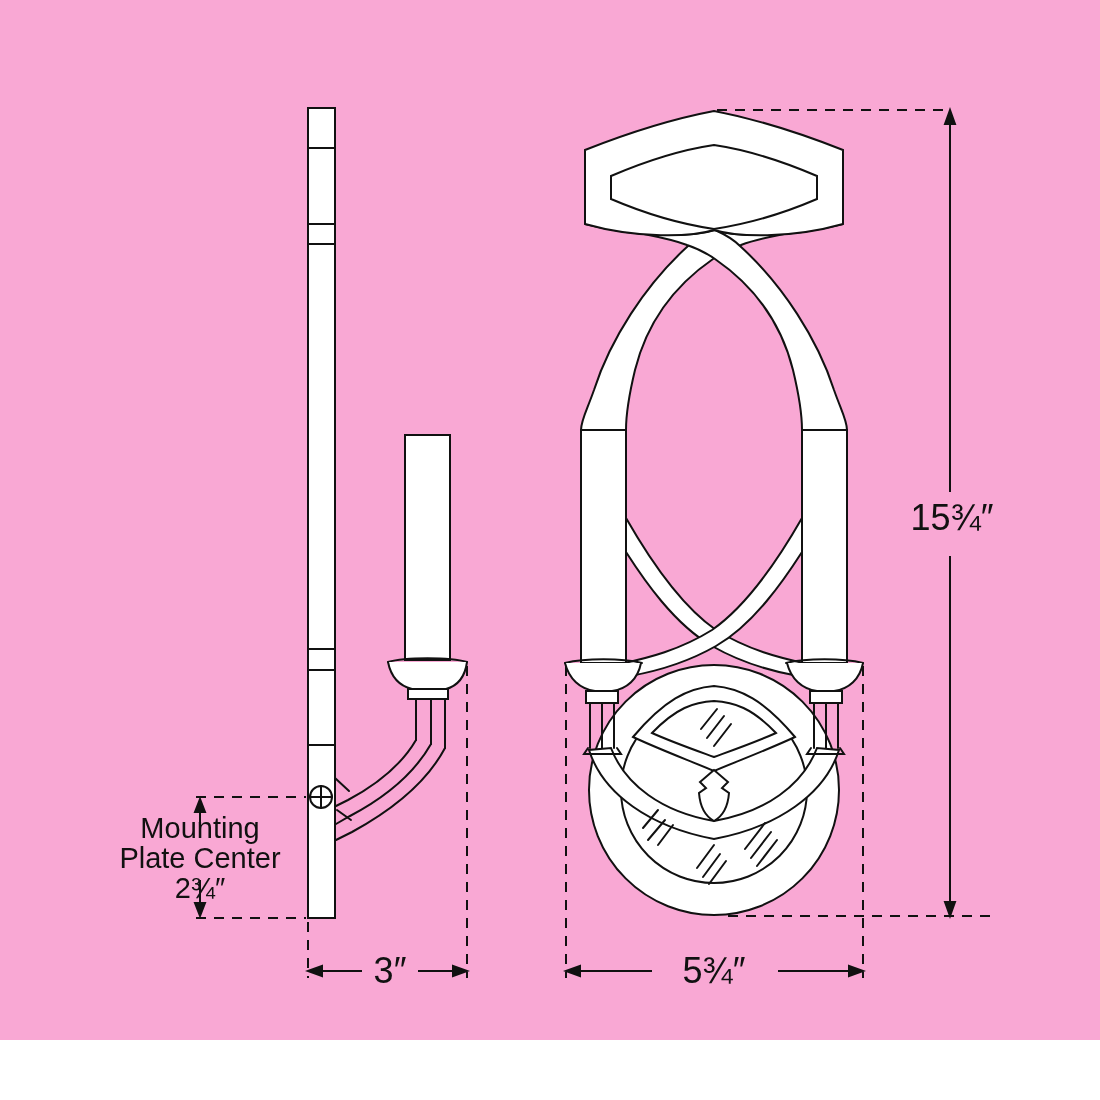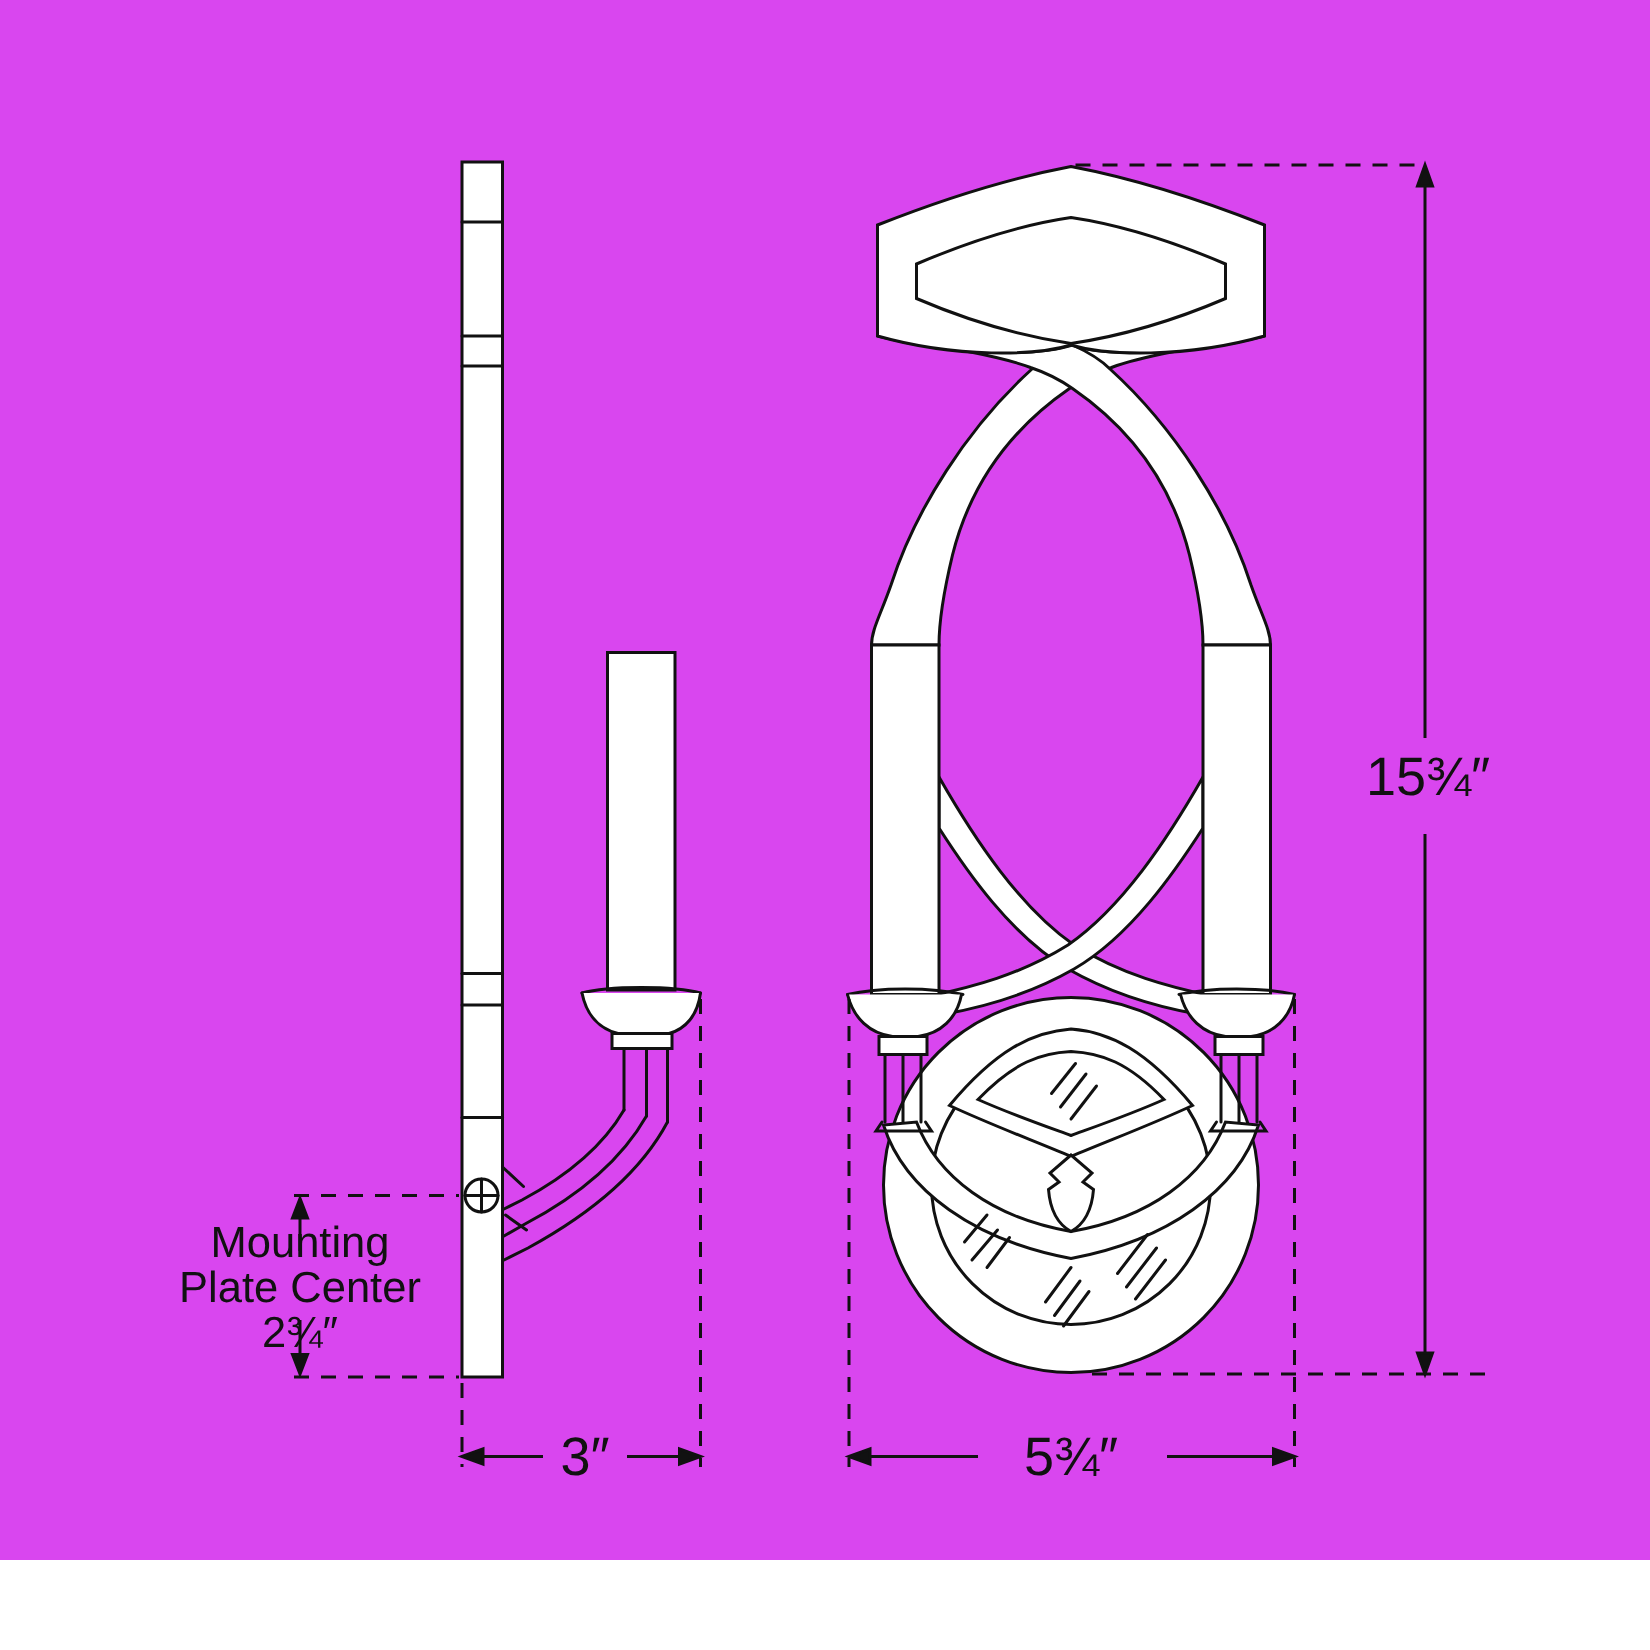--- a/index.html
+++ b/index.html
@@ -1,16 +1,16 @@
 <!DOCTYPE html>
 <html><head>
 <meta charset="utf-8">
 <style>
   html,body{margin:0;padding:0;background:#ffffff;}
-  .stage{position:relative;width:1100px;height:1040px;background:#d946ef;overflow:hidden;}
+  .stage{position:relative;width:1100px;height:1040px;background:#f9a8d4;overflow:hidden;}
   svg{display:block;}
   svg text{font-family:"Liberation Sans","DejaVu Sans",sans-serif;fill:#111;}
   .dim-label{font-size:36px;}
   .note-label{font-size:29px;}
 </style>
 </head>
 <body>
 
 <div class="stage">
 <svg width="1100" height="1100" viewBox="0 0 1100 1100">

